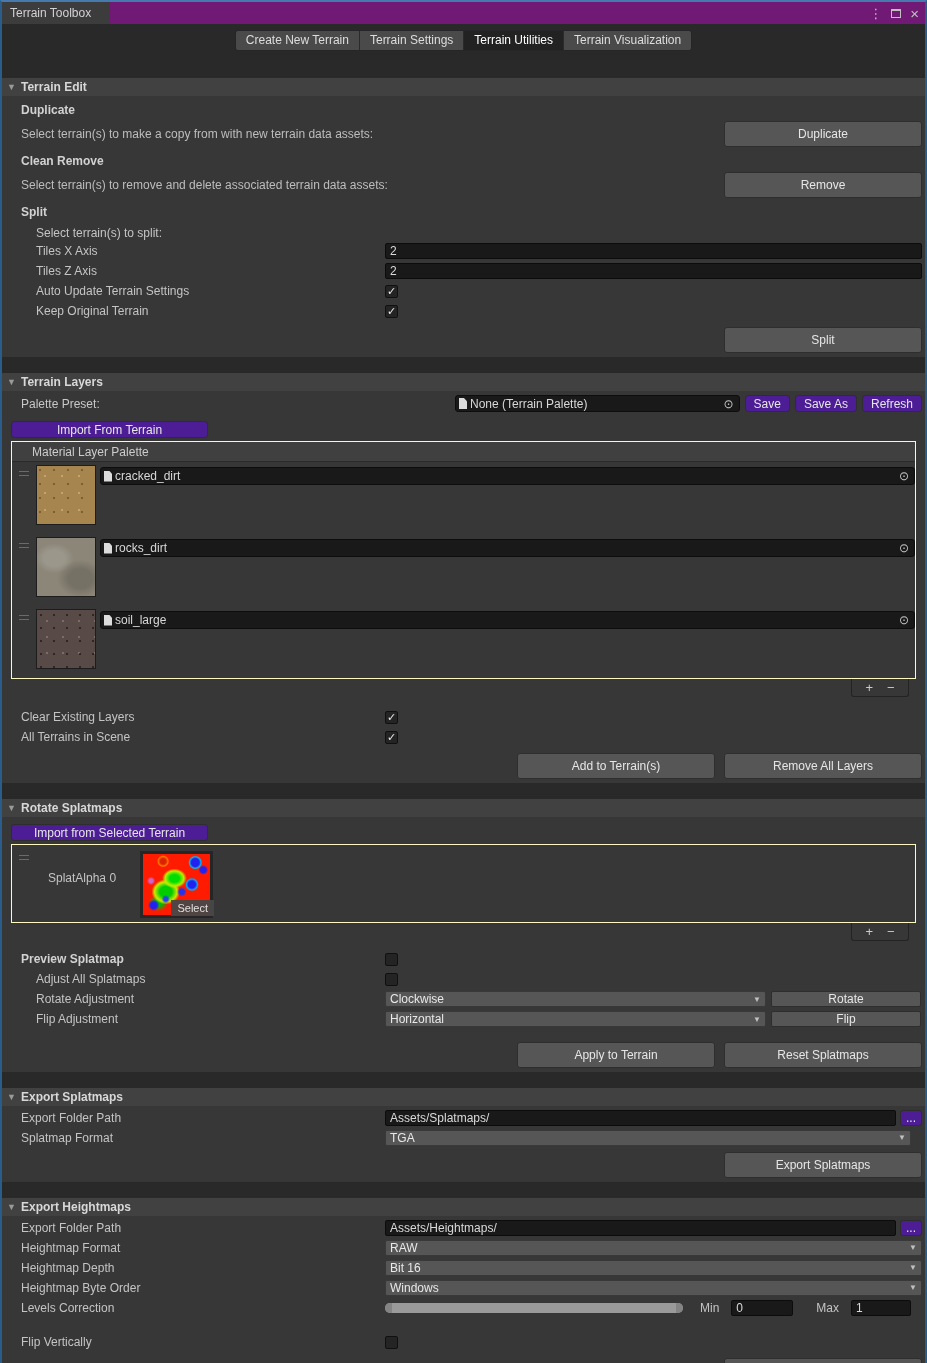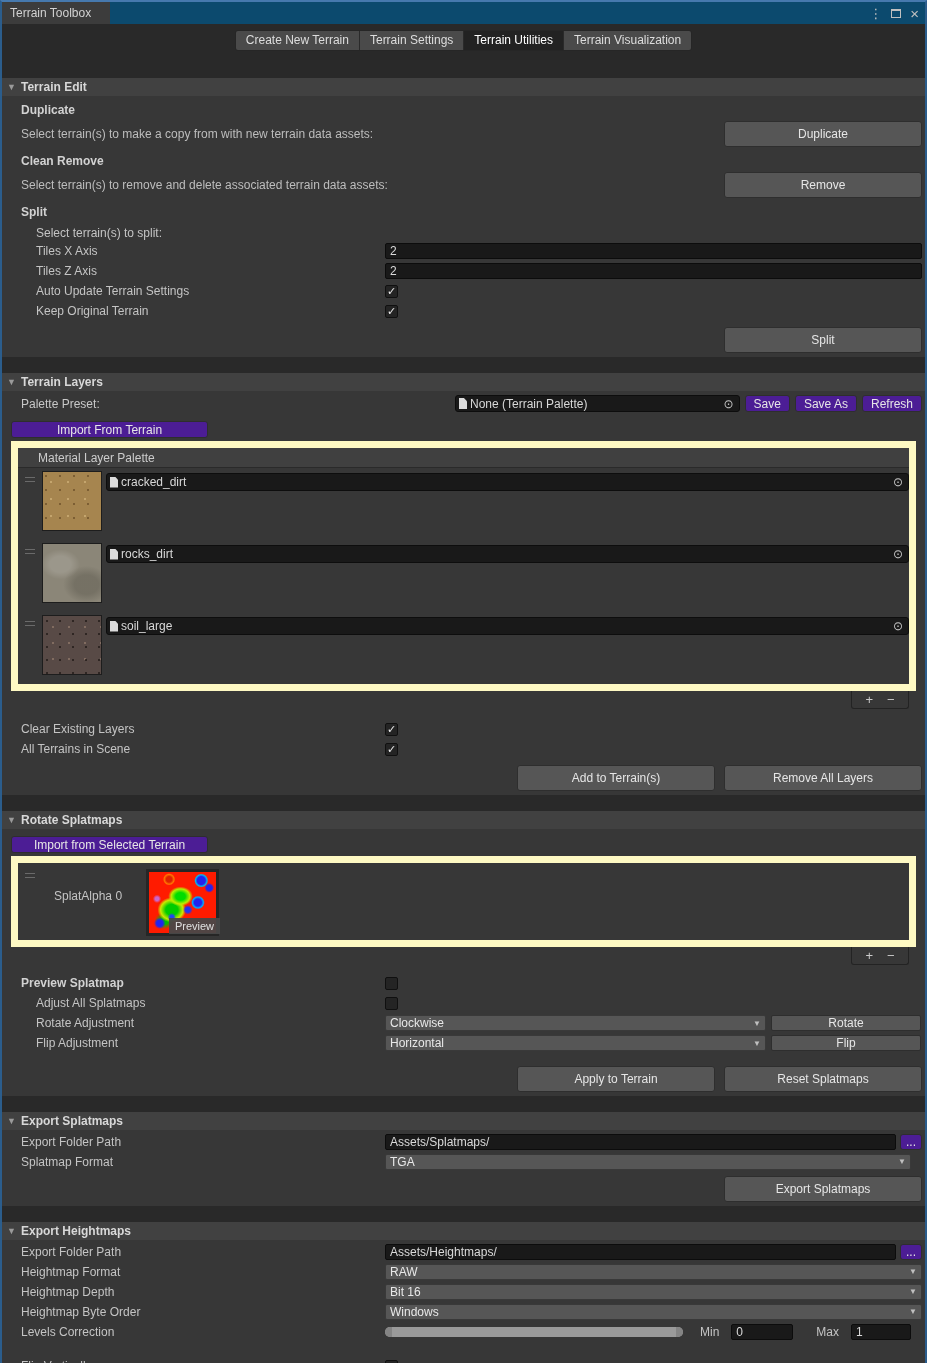--- a/index.html
+++ b/index.html
@@ -3,21 +3,21 @@
 <meta charset="utf-8">
 <style>
   * { margin:0; padding:0; box-sizing:border-box; }
   html,body { background:#191919; }
   body { width:927px; height:1363px; overflow:hidden;
          font-family:"Liberation Sans", sans-serif; font-size:12px; color:#c8c8c8; }
   .window { width:927px; height:1363px; background:#292929;
             border:2px solid #2b5d8c; border-top-color:#4679ae; display:flex; flex-direction:column; }
 
   
-  .titlebar { height:22px; background:#0c4a6e; display:flex; align-items:stretch; position:relative; flex:0 0 auto; }
+  .titlebar { height:22px; background:#701a75; display:flex; align-items:stretch; position:relative; flex:0 0 auto; }
   .doc-tab { width:108px; background:#3c3c3c; color:#d2d2d2; display:flex; align-items:center; padding-left:8px; }
   .win-controls { position:absolute; right:6px; top:0; height:22px; display:flex; align-items:center; gap:9px; color:#c0c0c0; }
   .kebab { font-size:13px; cursor:default; }
   .maxbox { width:10px; height:9px; border:1px solid #c0c0c0; border-top-width:2px; }
   .closex { font-size:15px; line-height:1; }
 
   
   .toolbar { height:32px; background:#292929; display:flex; align-items:center; justify-content:center; flex:0 0 auto; }
   .tabgroup { display:flex; height:21px; border-radius:3px; overflow:hidden; border:1px solid #262626; }
   .ttab { background:#4a4a4a; color:#dddddd; display:flex; align-items:center; padding:0 10px; border-right:1px solid #2a2a2a; cursor:default; }
@@ -70,21 +70,21 @@
   .palette-row .lbl { position:absolute; left:19px; }
   .objfield { flex:1; height:17px; background:#191919; border:1px solid #0d0d0d; border-radius:3px;
               display:flex; align-items:center; padding:0 3px; color:#d8d8d8; cursor:default; min-width:0; }
   .docicon { width:8px; height:11px; background:#dcdcdc; clip-path:polygon(0 0,62% 0,100% 30%,100% 100%,0 100%); margin-right:3px; flex:0 0 auto; }
   .picker { margin-left:auto; color:#c0c0c0; font-size:12px; padding:0 2px; cursor:default; }
   .palette-btns { display:flex; gap:5px; margin-left:5px; margin-right:3px; }
 
   .wide-btn { margin:9px 0 0 9px; width:197px; }
 
   
-  .listbox { margin:3px 9px 0 9px; border:7px solid #fef9c3; background:#373737; }
+  .listbox { margin:3px 9px 0 9px; border:1px solid #fef9c3; background:#373737; }
   .list-head { height:20px; background:#404040; border-bottom:1px solid #2a2a2a; display:flex; align-items:center; padding-left:20px; color:#cccccc; }
   .layer-row { height:72px; display:flex; align-items:flex-start; padding:3px 0 0 5px; }
   .drag { width:10px; margin:6px 7px 0 2px; height:5px; border-top:1px solid #6a6a6a; border-bottom:1px solid #6a6a6a; cursor:default; }
   .thumb { width:60px; height:60px; border:1px solid #1d1d1d; flex:0 0 auto; }
   .thumb.cracked { background-color:#a6854f;
     background-image: radial-gradient(circle 1.5px at 3px 4px, rgba(90,62,28,.55) 60%, transparent 70%),
                       radial-gradient(circle 1.5px at 8px 10px, rgba(226,197,140,.5) 60%, transparent 70%),
                       radial-gradient(circle 1px at 12px 3px, rgba(120,88,40,.6) 60%, transparent 70%),
                       radial-gradient(circle 1px at 5px 12px, rgba(214,180,120,.45) 60%, transparent 70%);
     background-size: 14px 14px, 17px 17px, 11px 11px, 13px 13px; }
@@ -293,21 +293,21 @@
       </div>
 
       <div class="btn-sm wide-btn" style="margin-top:7px;">Import from Selected Terrain</div>
 
       <div class="listbox">
         <div class="splat-row">
           <span class="drag"></span>
           <span class="splat-label">SplatAlpha 0</span>
           <div class="splat-thumb-wrap">
             <div class="splat-thumb"></div>
-            <div class="select-overlay">Preview</div>
+            <div class="select-overlay">Select</div>
           </div>
         </div>
       </div>
       <div class="list-footer-wrap">
         <div class="list-footer">
           <span class="pm">+</span>
           <span class="pm">−</span>
         </div>
       </div>
 

